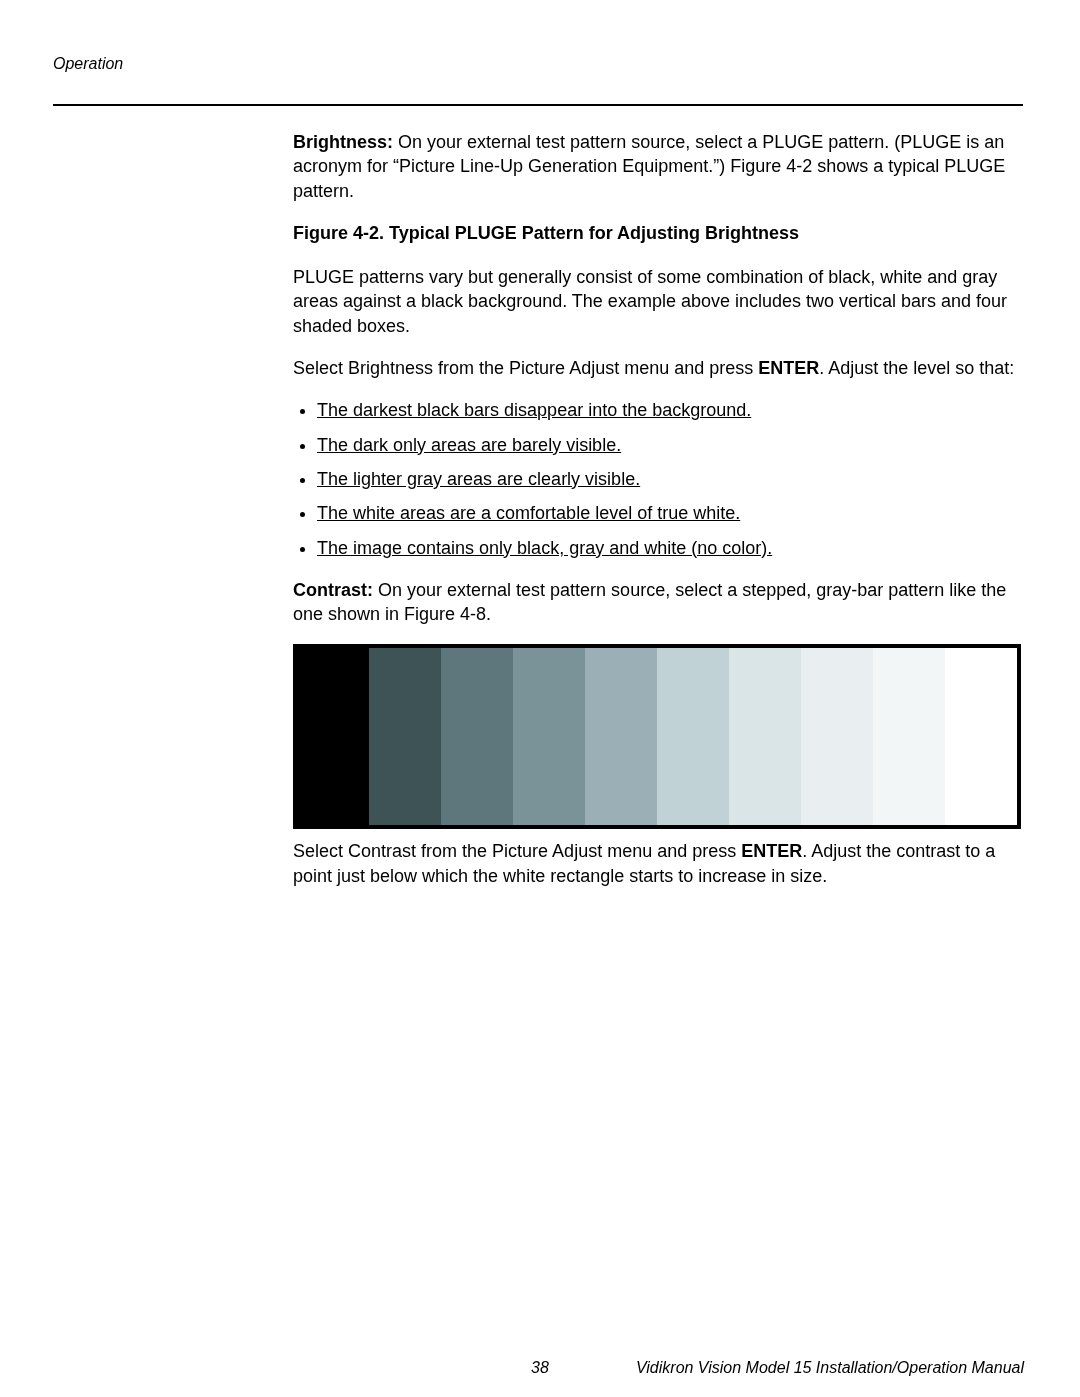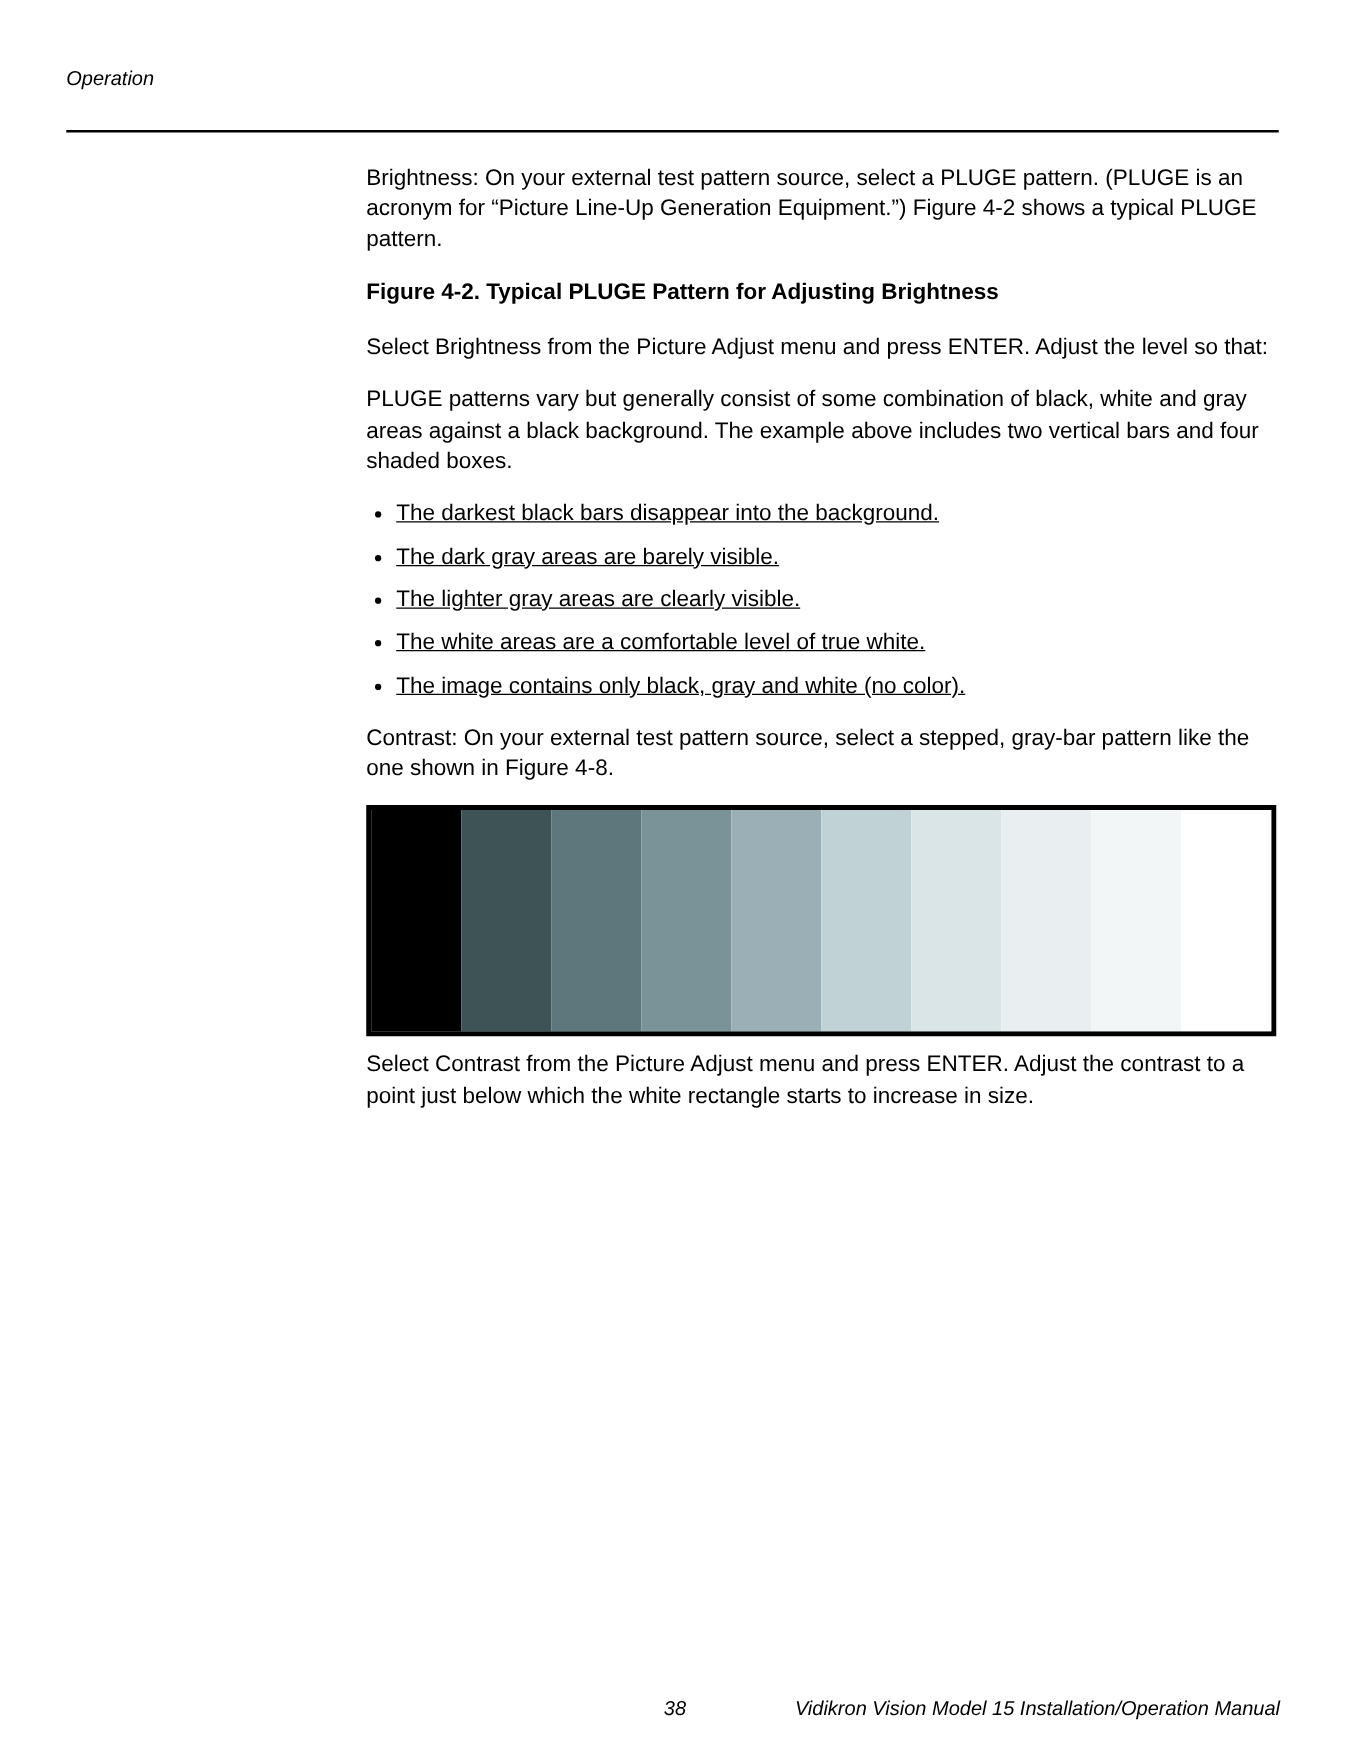--- a/index.html
+++ b/index.html
@@ -35,21 +35,21 @@
     left: 293px;
     top: 130px;
     width: 730px;
     font-size: 18px;
     line-height: 1.35;
   }
   .content p { margin: 0 0 18px 0; }
   .content .fig-caption { font-weight: bold; margin: 12px 0 20px 0; }
   .content ul { margin: 0 0 18px 0; padding-left: 24px; text-decoration: underline; }
   .content li { margin-bottom: 10px; }
-  .bold { font-weight: normal; }
+  .bold { font-weight: bold; }
 
   
   .fig42 {
     position: relative;
     width: 300px;
     height: 250px;
     margin: 10px 0 0 0;
   }
   .fig42 .bar {
     position: absolute;
@@ -145,29 +145,29 @@
 
   <div class="content">
 
     <p>
       <span class="bold">Brightness:</span><span> On your external test pattern source, select a PLUGE pattern. (PLUGE is an acronym for “Picture Line-Up Generation Equipment.”) Figure 4-2 shows a typical PLUGE pattern.</span>
     </p>
 
 
     <p class="fig-caption">Figure 4-2. Typical PLUGE Pattern for Adjusting Brightness</p>
 
+    <p>PLUGE patterns vary but generally consist of some combination of black, white and gray areas against a black background. The example above includes two vertical bars and four shaded boxes.</p>
+
     <p>
       <span>Select Brightness from the Picture Adjust menu and press </span><span class="bold">ENTER</span><span>. Adjust the level so that:</span>
     </p>
-
-    <p>PLUGE patterns vary but generally consist of some combination of black, white and gray areas against a black background. The example above includes two vertical bars and four shaded boxes.</p>
 
     <ul>
       <li>The darkest black bars disappear into the background.</li>
-      <li>The dark gray areas are barely visible.</li>
+      <li>The dark only areas are barely visible.</li>
       <li>The lighter gray areas are clearly visible.</li>
       <li>The white areas are a comfortable level of true white.</li>
       <li>The image contains only black, gray and white (no color).</li>
     </ul>
 
     <p>
       <span class="bold">Contrast:</span><span> On your external test pattern source, select a stepped, gray-bar pattern like the one shown in Figure 4-8.</span>
     </p>
 
     <div class="fig43">

